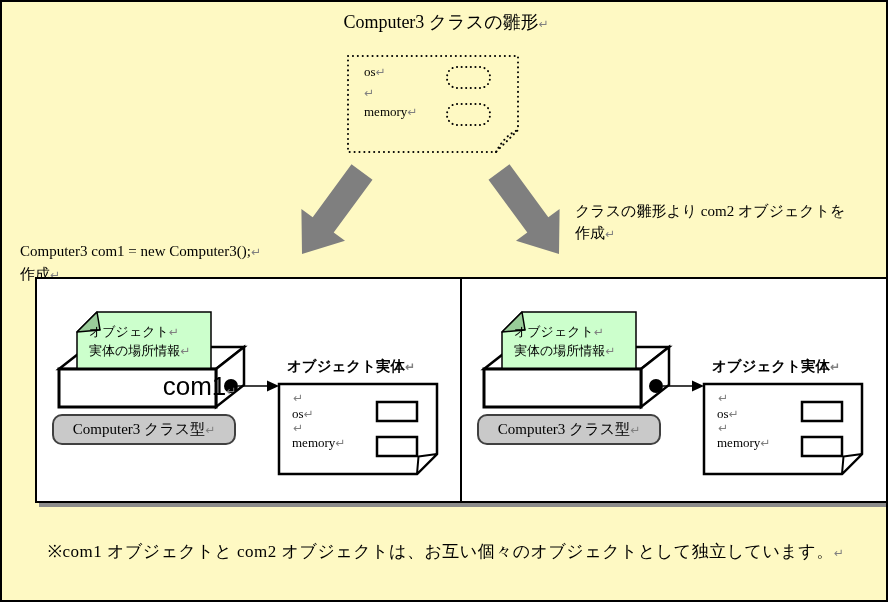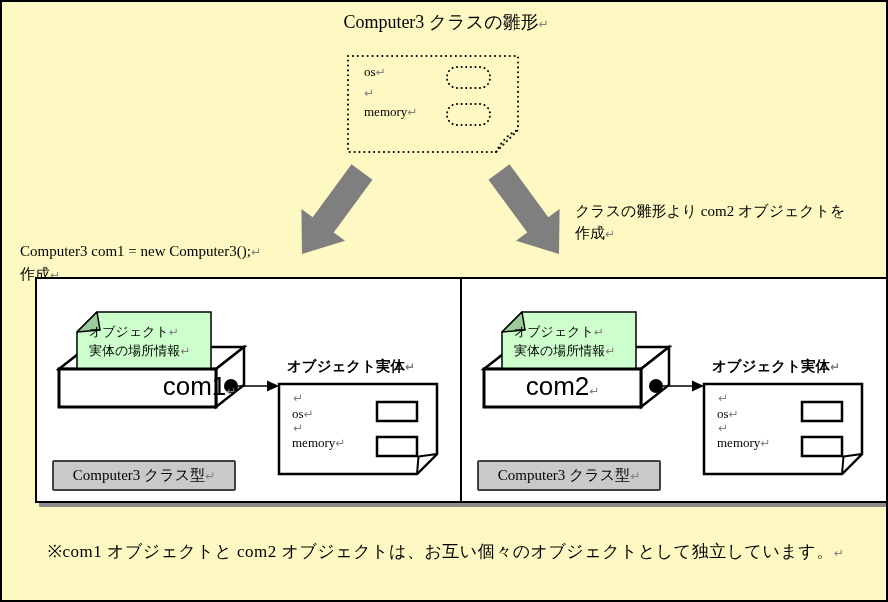--- a/index.html
+++ b/index.html
@@ -14,23 +14,23 @@
     font-family:"Liberation Serif",serif;}
   .branch{font-size:15px;line-height:21.5px;font-family:"Liberation Serif",serif;white-space:nowrap;}
   .panel{
     position:absolute;top:275px;width:488px;height:226px;background:#fff;
     border:2px solid #000;box-sizing:border-box;box-shadow:4px 4px 0 #8c8c8c;padding-left:28px;
   }
   .panel svg{position:absolute;left:0;top:0;}
   .note-line{font-size:13px;white-space:nowrap;}
   .var-name{width:157px;text-align:center;font-size:26px;white-space:nowrap;}
   .type-badge{
-    width:184px;height:31px;background:#c9c9c9;border:2px solid #404040;border-radius:2px;
+    width:184px;height:31px;background:#c9c9c9;border:2px solid #404040;border-radius:10px;
     box-sizing:border-box;text-align:center;font-size:15px;line-height:27px;
-    font-family:"Liberation Serif",serif;white-space:nowrap;margin-top:46px;
+    font-family:"Liberation Serif",serif;white-space:nowrap;
   }
   .entity-title{font-size:14.5px;white-space:nowrap;font-weight:bold;}
   .doc-field{font-size:13px;font-family:"Liberation Serif",serif;white-space:nowrap;}
   .tmpl-field{font-size:13px;font-family:"Liberation Serif",serif;white-space:nowrap;}
   .footnote{left:0;top:537px;width:888px;text-align:center;font-size:17px;
     letter-spacing:0.5px;font-family:"Liberation Serif",serif;white-space:nowrap;}
 </style>
 </head>
 <body>
 
@@ -107,21 +107,20 @@
       <circle cx="194" cy="107" r="7" fill="#000"></circle>
       <line x1="201" y1="107" x2="231" y2="107" stroke="#000" stroke-width="1.5"></line>
       <polygon points="230,101.5 242,107 230,112.5" fill="#000"></polygon>
       <path d="M242,105 H400 V175 L380,195 H242 Z" fill="#fff" stroke="#000" stroke-width="2.5"></path>
       <polygon points="380,195 400,175 381.5,177.5" fill="#fff" stroke="#000" stroke-width="2" stroke-linejoin="round"></polygon>
       <rect x="340" y="123" width="40" height="19" fill="#fff" stroke="#000" stroke-width="2.5"></rect>
       <rect x="340" y="158" width="40" height="19" fill="#fff" stroke="#000" stroke-width="2.5"></rect>
     </svg>
     <div class="abs note-line" style="left:52px;top:44px;"><span>オブジェクト</span><span class="crlf">↵</span></div>
     <div class="abs note-line" style="left:52px;top:63px;"><span>実体の場所情報</span><span class="crlf">↵</span></div>
-    <div class="abs var-name" style="left:22px;top:92px;"><span>com2</span><span class="crlf">↵</span></div>
     <div class="abs type-badge" style="left:15px;top:135px;"><span>Computer3 クラス型</span><span class="crlf">↵</span></div>
     <div class="abs entity-title" style="left:250px;top:78px;"><span>オブジェクト実体</span><span class="crlf">↵</span></div>
     <div class="abs crlf" style="left:256px;top:112px;">↵</div>
     <div class="abs doc-field" style="left:255px;top:127px;"><span>os</span><span class="crlf">↵</span></div>
     <div class="abs crlf" style="left:256px;top:142px;">↵</div>
     <div class="abs doc-field" style="left:255px;top:156px;"><span>memory</span><span class="crlf">↵</span></div>
   </div>
 
   <div class="abs footnote">
     <span>※com1 オブジェクトと com2 オブジェクトは、お互い個々のオブジェクトとして独立しています。</span><span class="crlf">↵</span>

